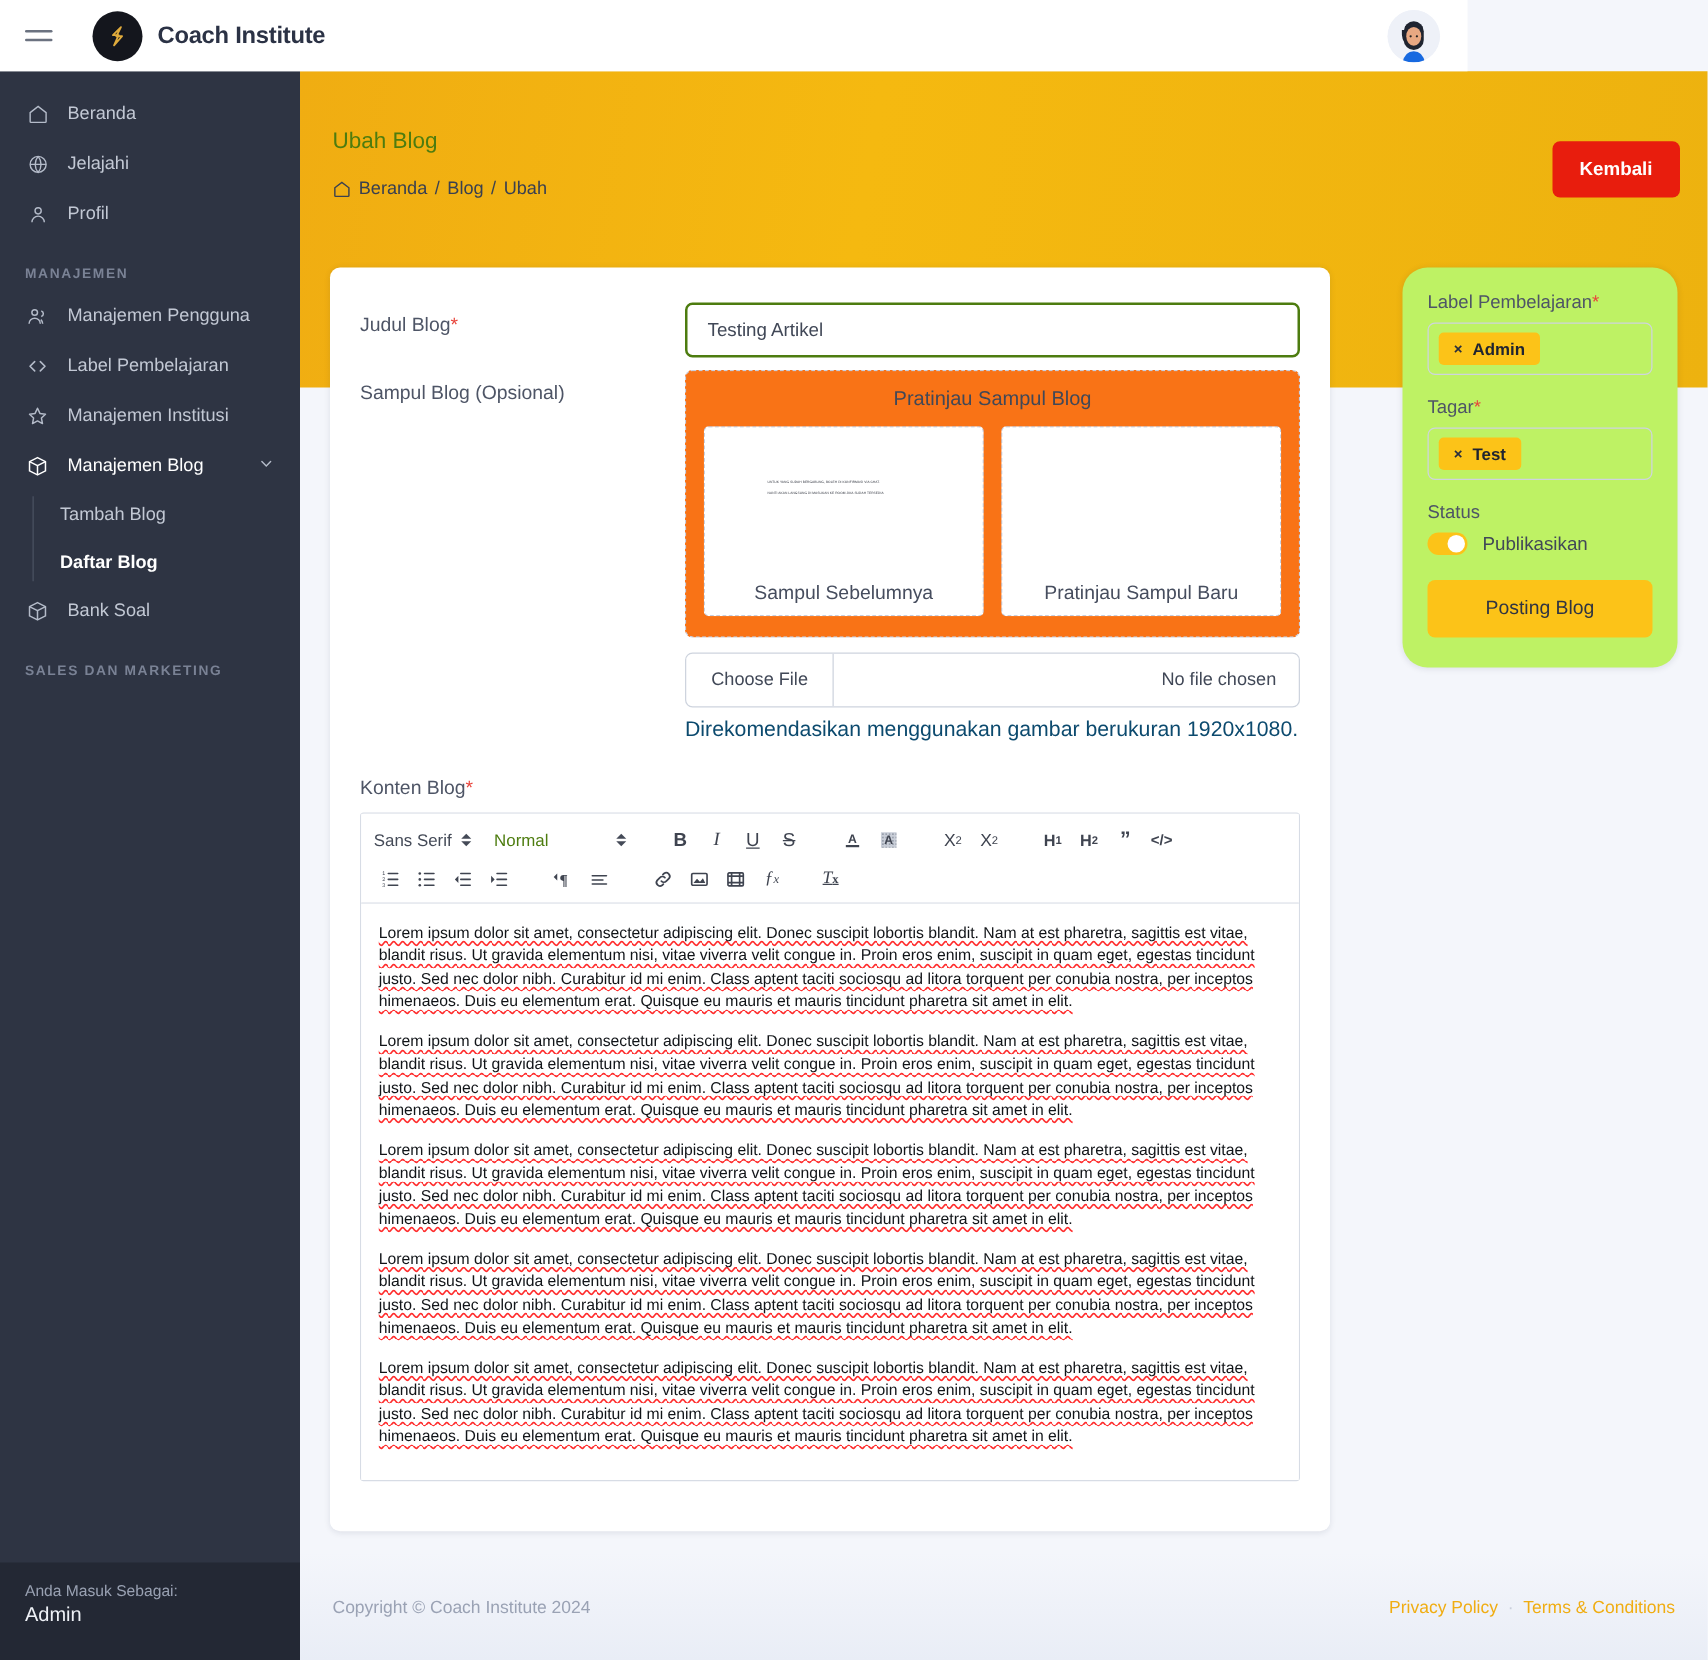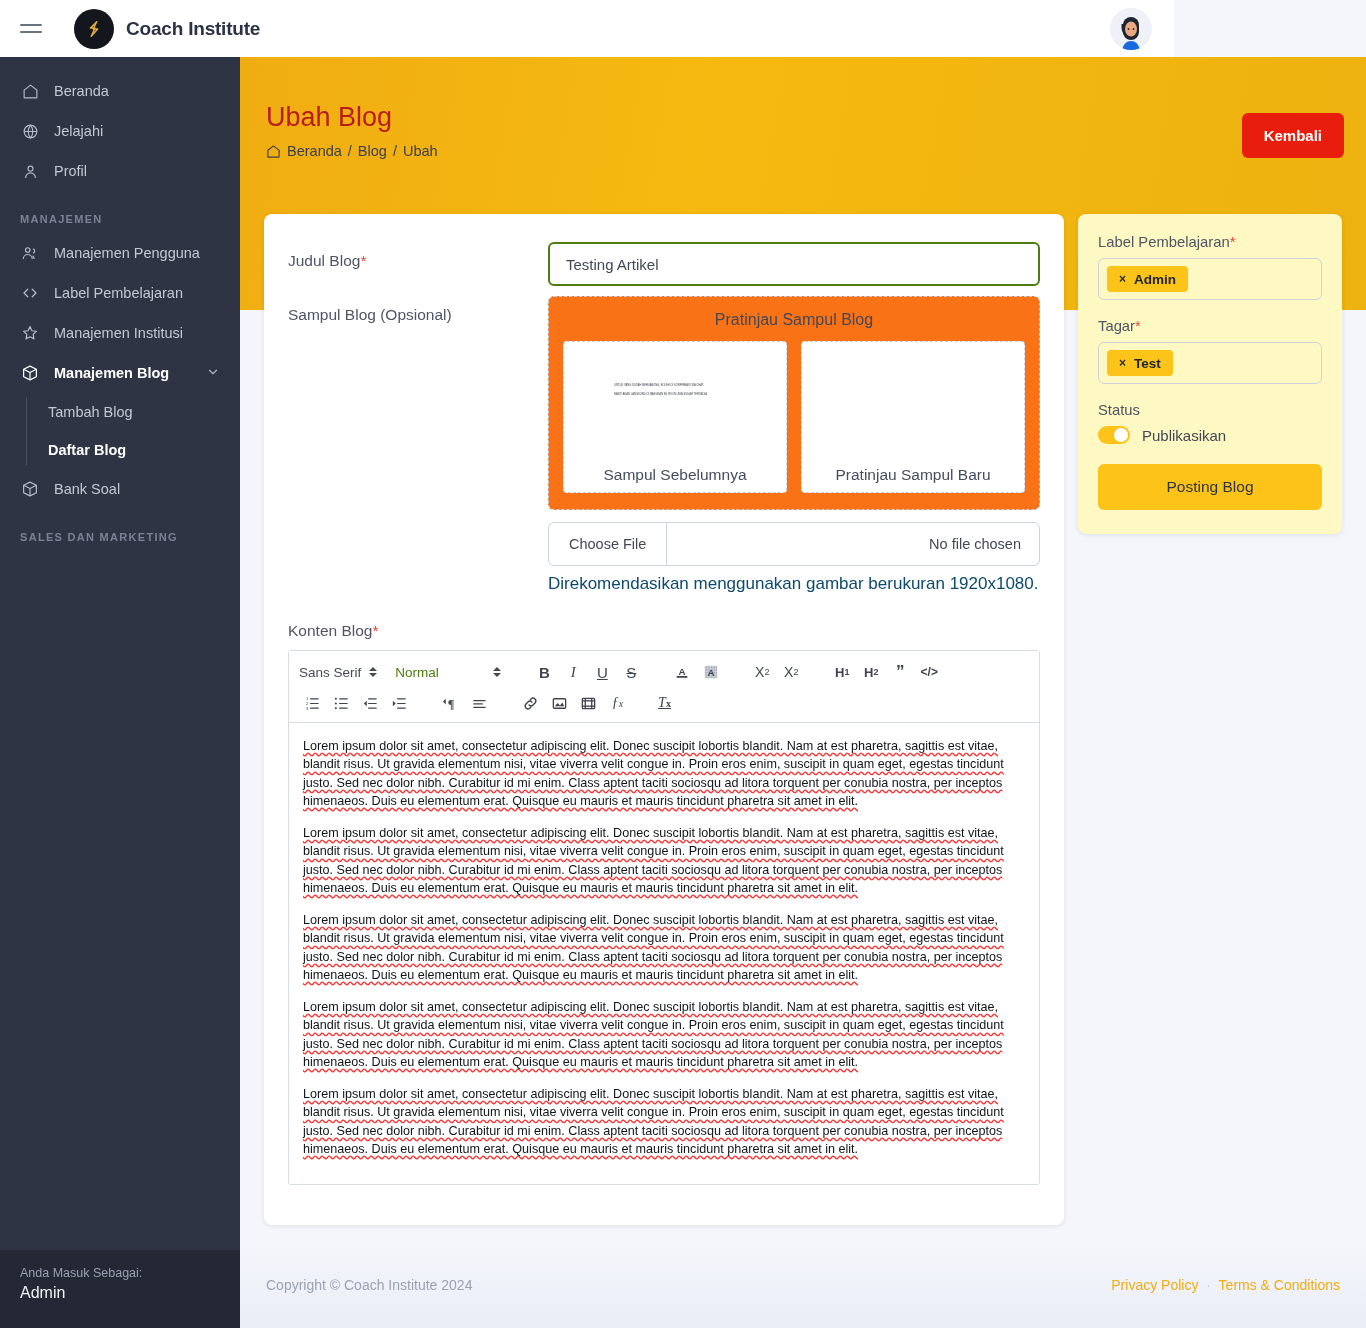--- a/index.html
+++ b/index.html
@@ -31,21 +31,21 @@
 
   
   .sidebar {
     position:absolute; top:57px; left:0; width:240px; height:1271px;
     background:#2e3443; color:#c3c9d4; z-index:25; overflow:hidden;
   }
   .nav-item {
     display:flex; align-items:center; height:40px; padding:0 20px; gap:14px;
     font-size:14.5px; color:#c2c8d4; cursor:pointer;
   }
-  .nav-item.active { color:#ffffff; font-weight:bold; }
+  .nav-item.active { color:#ffffff; font-weight:normal; }
   .nav-icon { width:20px; height:20px; flex:0 0 20px; display:flex; align-items:center; justify-content:center; }
   .nav-icon svg { display:block; }
   .nav-section {
     font-size:11px; letter-spacing:1.3px; font-weight:bold;
     color:#7a8295; padding:22px 20px 8px 20px;
   }
   .nav-chevron { margin-left:auto; }
   .subnav { position:relative; padding-left:26px; }
   .subnav::before {
     content:""; position:absolute; left:26px; top:4px; bottom:4px;
@@ -63,22 +63,22 @@
   .user-footer .u1 { font-size:12.5px; color:#99a1b2; }
   .user-footer .u2 { font-size:16px; color:#eef1f6; margin-top:4px; }
 
   
   .banner {
     position:absolute; top:57px; left:240px; width:1126px; height:253px;
     background:linear-gradient(100deg,#f0ad12 0%, #f5b910 40%, #edb20f 100%);
     z-index:5;
   }
   .page-title {
-    position:absolute; left:266px; top:102px; font-size:27px;
-    color:#b91c1c; z-index:12;
+    position:absolute; left:266px; top:102px; font-size:18px;
+    color:#4d7c0f; z-index:12;
   }
   .breadcrumb {
     position:absolute; left:266px; top:143px; z-index:12;
     display:flex; align-items:center; gap:6px; font-size:14.5px; color:#3a4050;
   }
   .breadcrumb .crumb { cursor:pointer; }
   .btn-kembali {
     position:absolute; right:22px; top:113px; z-index:12;
     background:#e81d0d; color:#fff; border:none; border-radius:6px;
     padding:0 22px; height:45px; font-size:15px; cursor:pointer;
@@ -160,22 +160,22 @@
   .ed-body p {
     font-size:12.6px; line-height:1.45; color:#111418; margin-bottom:14px;
     text-align:left;
     text-decoration: underline wavy #ff2d2d;
     text-decoration-skip-ink: none;
     text-underline-offset: 2px;
   }
 
   
   .side-card {
-    position:absolute; right:24px; top:214px; width:264px; background:#fef9c3;
-    border-radius:8px; box-shadow:0 1px 5px rgba(20,30,60,.10); z-index:12;
+    position:absolute; right:24px; top:214px; width:220px; background:#bef264;
+    border-radius:20px; box-shadow:0 1px 5px rgba(20,30,60,.10); z-index:12;
     padding:20px 20px 24px 20px;
   }
   .sc-label { font-size:14.8px; color:#4e5566; margin-bottom:8px; }
   .chip-field {
     border:1px solid #ced4de; border-radius:6px; height:42px;
     display:flex; align-items:center; padding:0 8px; margin-bottom:18px;
   }
   .chip {
     background:#fcc318; color:#1f2430; border-radius:4px; height:26px;
     display:flex; align-items:center; gap:8px; padding:0 12px;

